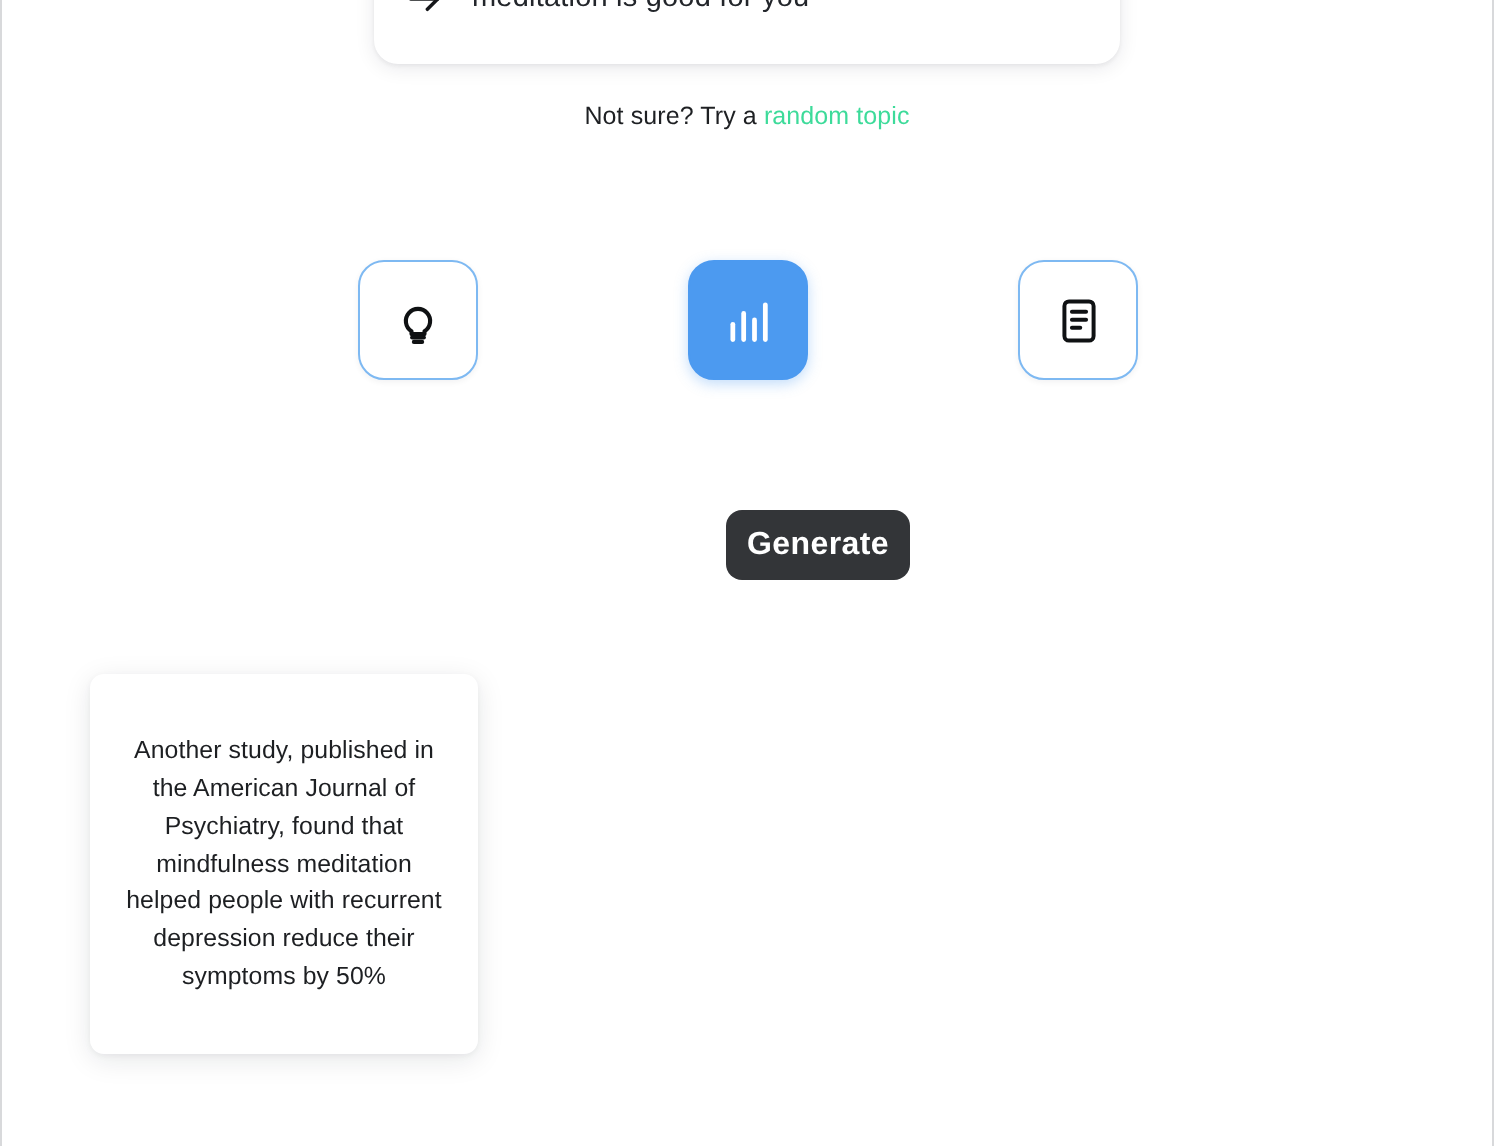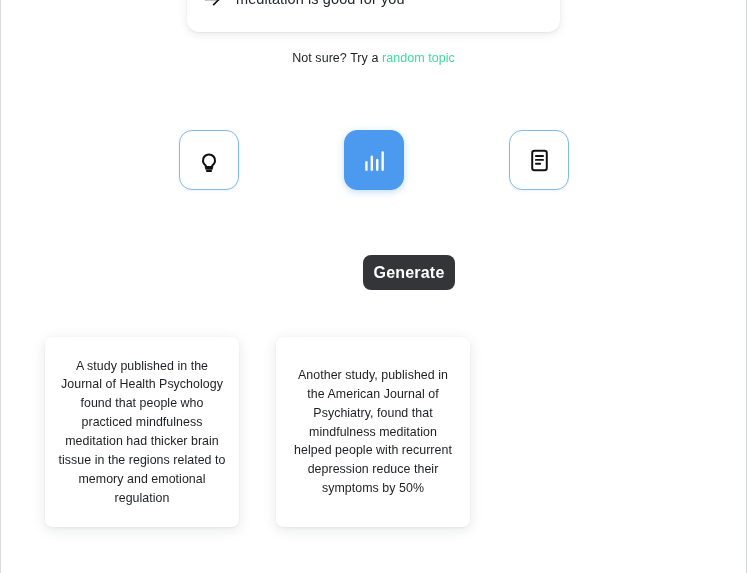--- a/index.html
+++ b/index.html
@@ -222,20 +222,17 @@
         <line x1="8.6" y1="15.2" x2="12.6" y2="15.2"></line>
       </svg>
     </div>
 
   </div>
 
   <button class="generate-btn">Generate</button>
 
   <div class="cards">
     <div class="card">
-      <div class="card-text">A study published in the Journal of Health Psychology found that people who practiced mindfulness meditation had thicker brain tissue in the regions related to memory and emotional regulation</div>
-    </div>
-    <div class="card">
       <div class="card-text">Another study, published in the American Journal of Psychiatry, found that mindfulness meditation helped people with recurrent depression reduce their symptoms by 50%</div>
     </div>
   </div>
 
 </div>
 
 </body></html>

